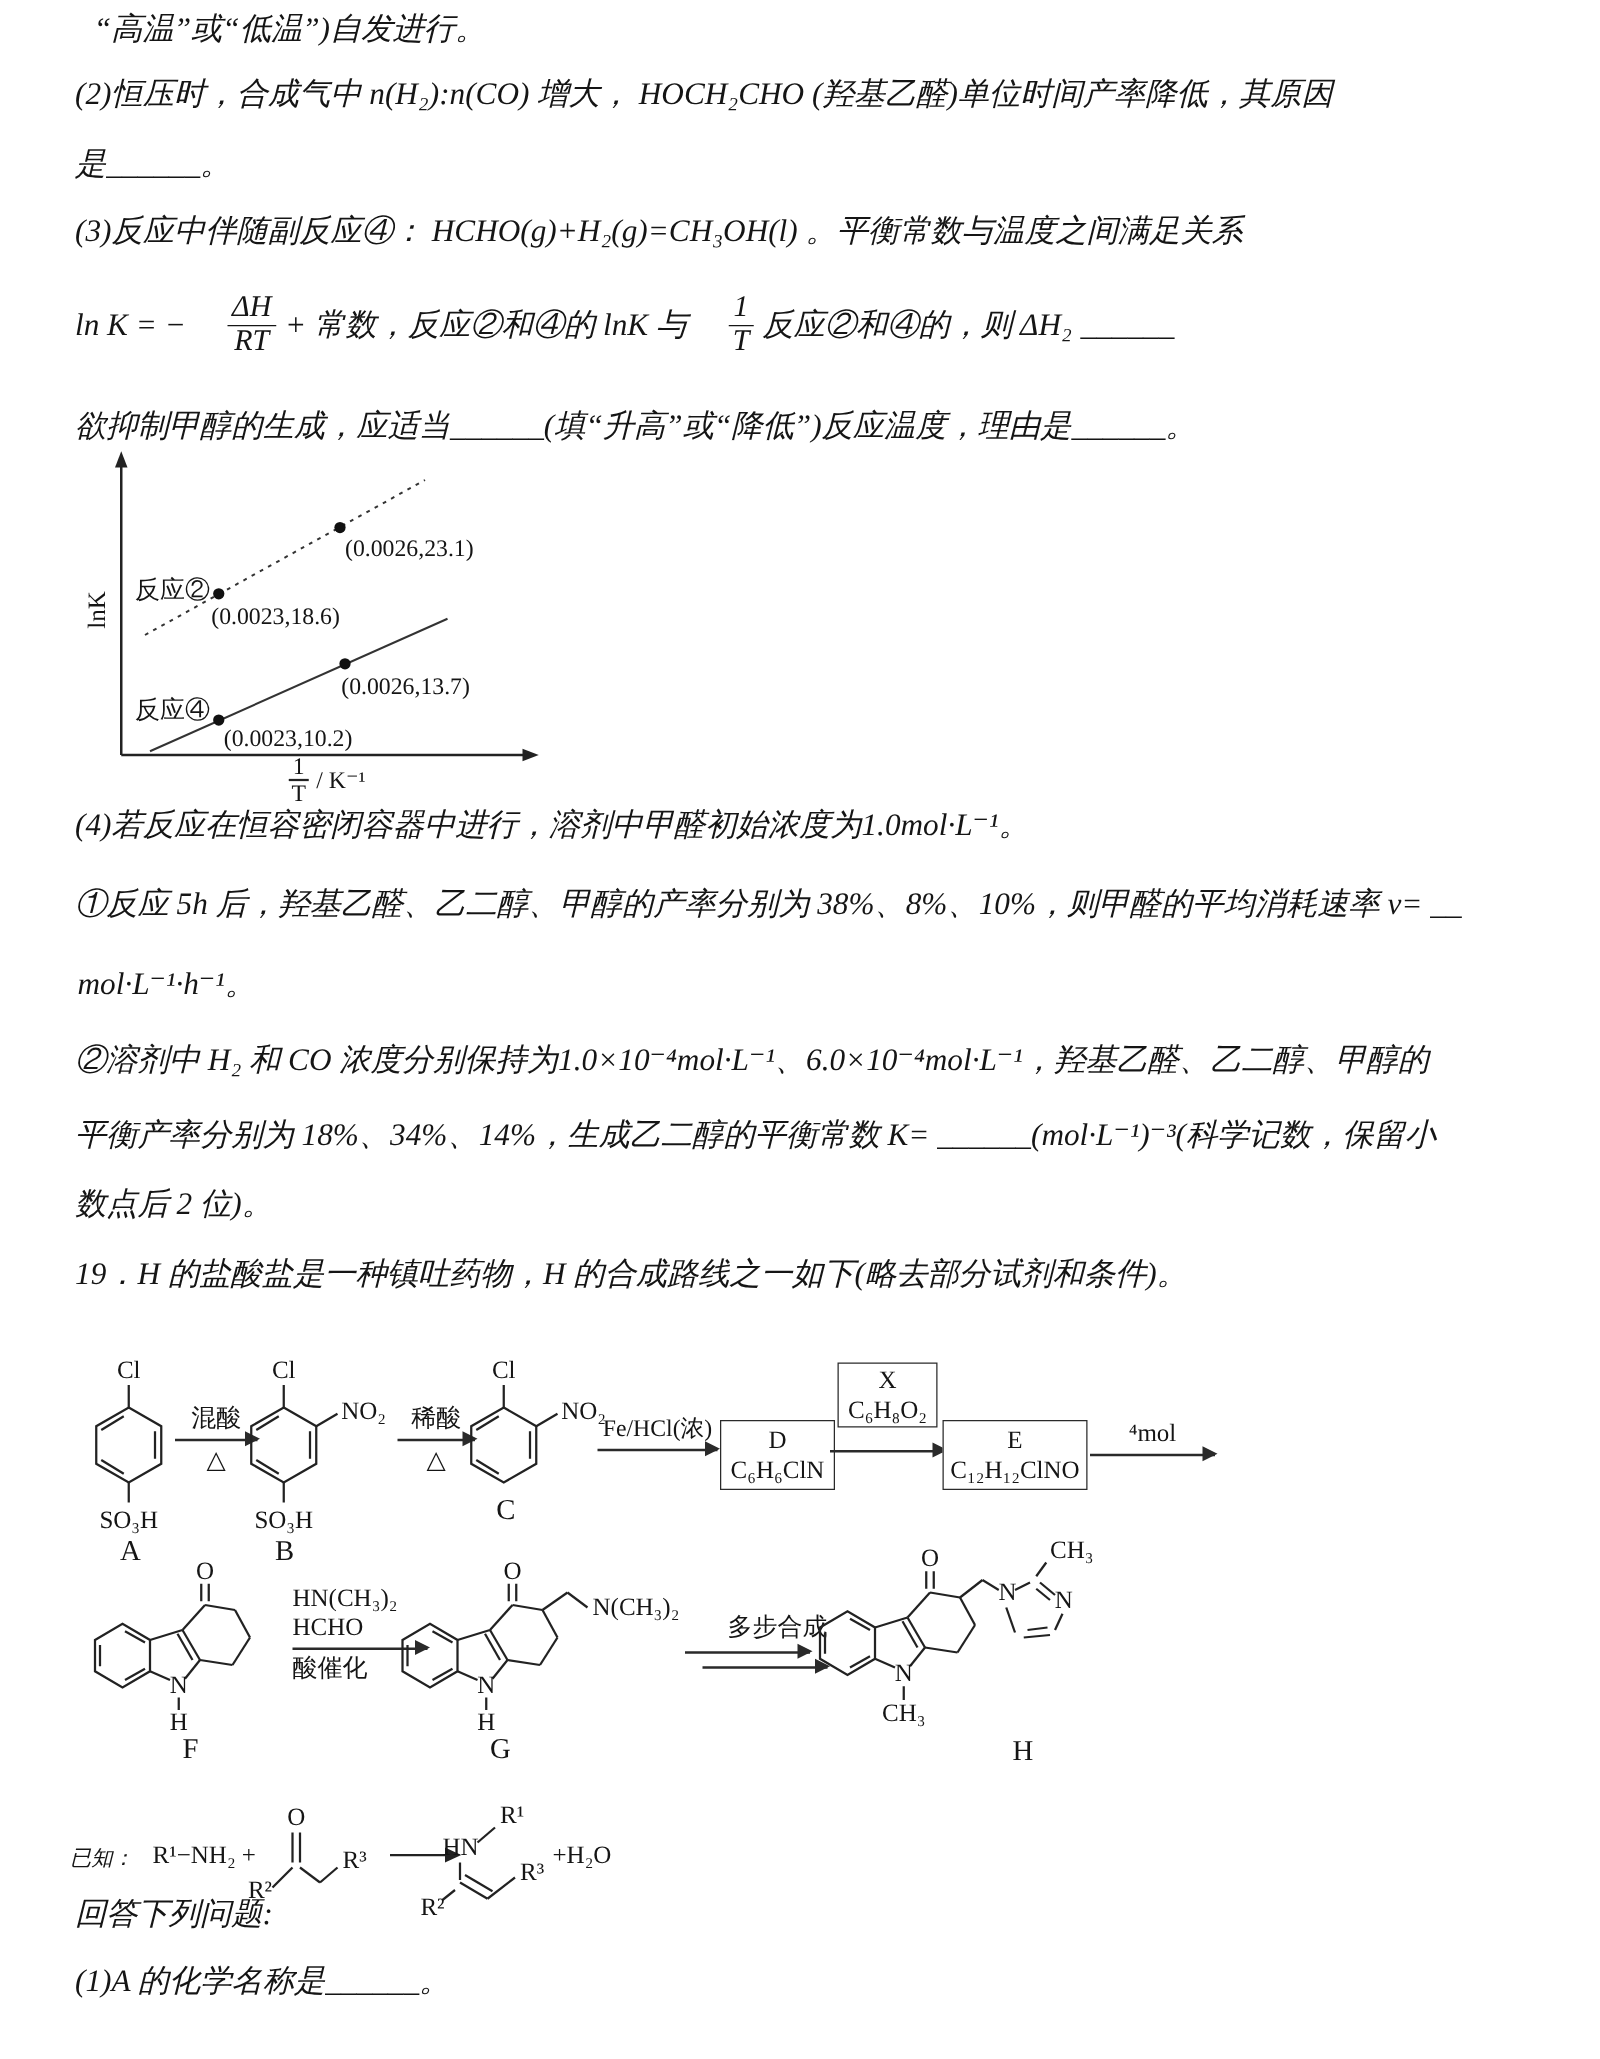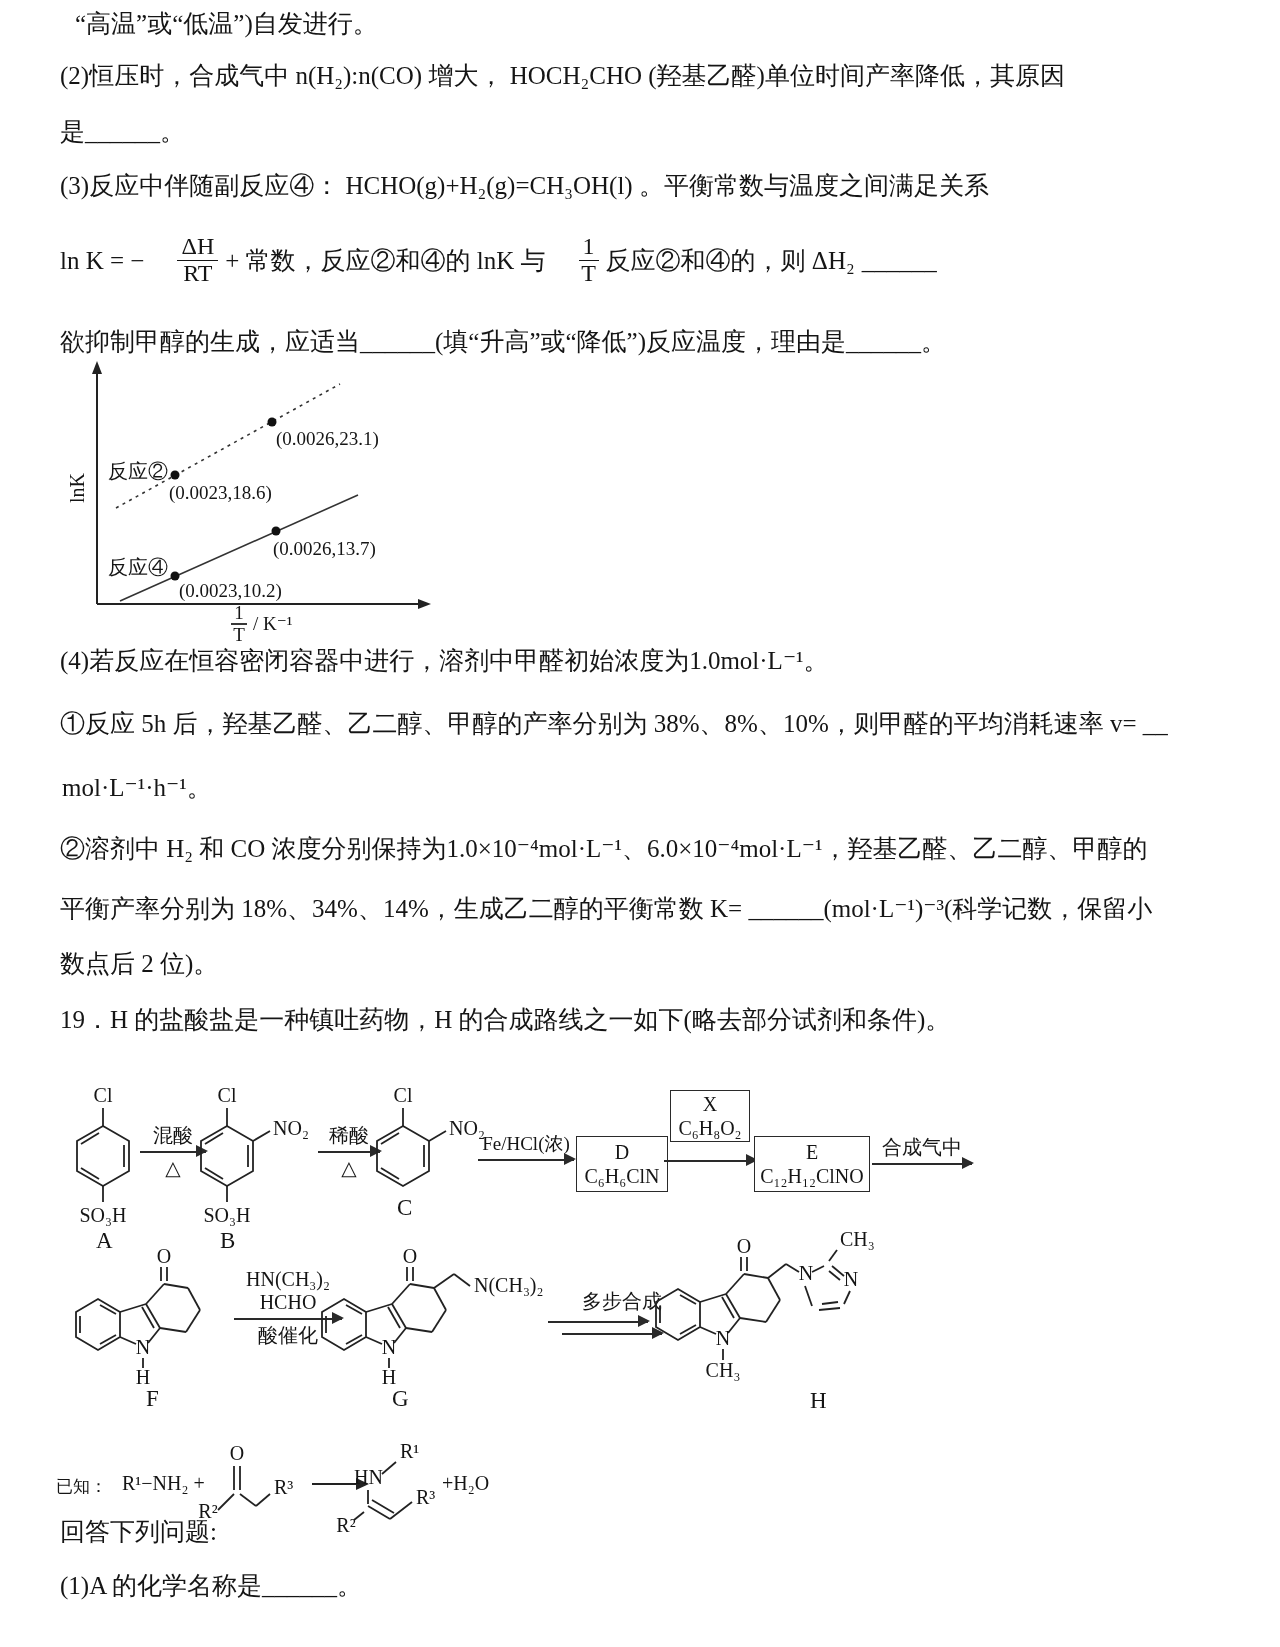--- a/index.html
+++ b/index.html
@@ -1,19 +1,19 @@
 <!DOCTYPE html>
 <html><head>
 <meta charset="utf-8">
 <style>
   html,body{margin:0;padding:0;background:#fff;}
   .page{position:relative;width:1280px;height:1647px;background:#ffffff;
         font-family:"Liberation Serif","DejaVu Serif",serif;color:#151515;
         font-size:25px;overflow:hidden;}
-  .line{position:absolute;white-space:nowrap;line-height:1.25;}
+  .line{position:absolute;white-space:nowrap;line-height:1.25;font-style:italic;}
   .eq{display:flex;align-items:center;gap:7px;}
   .frac{display:inline-flex;flex-direction:column;align-items:center;line-height:1.08;font-size:24px;margin-left:26px;}
   .frac .num{border-bottom:1.8px solid #151515;padding:0 4px;}
   .frac .den{padding:0 2px;}
   .box{position:absolute;border:1.7px solid #2a2a2a;display:flex;flex-direction:column;
        align-items:center;justify-content:center;font-size:20px;line-height:1.2;background:#fff;}
   .arrow{position:absolute;text-align:center;font-size:20px;line-height:1.15;}
   .arrow .alab{display:block;}
   .shaft{position:relative;height:2px;background:#2a2a2a;margin:4px 0;}
   .shaft::after{content:"";position:absolute;right:-2px;top:-6px;width:0;height:0;
@@ -183,21 +183,21 @@
     </div>
     <div class="shaft" style="margin-top:18px"></div>
   </div>
 
   <div class="box" style="left:754px;top:1136px;width:114px;height:54px">
     <span>E</span>
     <span>C₁₂H₁₂ClNO</span>
   </div>
 
   <div class="arrow" style="left:872px;top:1136px;width:100px">
-    <span class="alab">合成气中</span>
+    <span class="alab">⁴mol</span>
     <div class="shaft"></div>
   </div>
 
   <svg style="left:66px;top:1248px" width="170" height="160">
     <polygon class="ring" points="10,64 32,51 54,64 54,89 32,102 10,89"></polygon>
     <line x1="14" y1="68" x2="14" y2="85"></line>
     <line x1="34" y1="57" x2="50" y2="66"></line>
     <line x1="34" y1="96" x2="50" y2="87"></line>
     <line x1="54" y1="64" x2="80" y2="56"></line>
     <line x1="80" y1="56" x2="94" y2="80"></line>
@@ -211,21 +211,21 @@
     <line x1="120" y1="84" x2="94" y2="80"></line>
     <line x1="95" y1="33" x2="95" y2="19"></line>
     <line x1="101" y1="33" x2="101" y2="19"></line>
     <text x="98" y="15" text-anchor="middle">O</text>
     <text x="77" y="106" text-anchor="middle">N</text>
     <line x1="77" y1="110" x2="77" y2="120"></line>
     <text x="77" y="136" text-anchor="middle">H</text>
     <text class="lbl" x="80" y="158">F</text>
   </svg>
 
-  <div class="arrow" style="left:234px;top:1268px;width:108px;text-align:center">
+  <div class="arrow" style="left:234px;top:1268px;width:108px;text-align:left">
     <span class="alab">HN(CH₃)₂</span>
     <span class="alab">HCHO</span>
     <div class="shaft"></div>
     <span class="alab">酸催化</span>
   </div>
 
   <svg style="left:312px;top:1248px" width="235" height="160">
     <polygon class="ring" points="10,64 32,51 54,64 54,89 32,102 10,89"></polygon>
     <line x1="14" y1="68" x2="14" y2="85"></line>
     <line x1="34" y1="57" x2="50" y2="66"></line>

